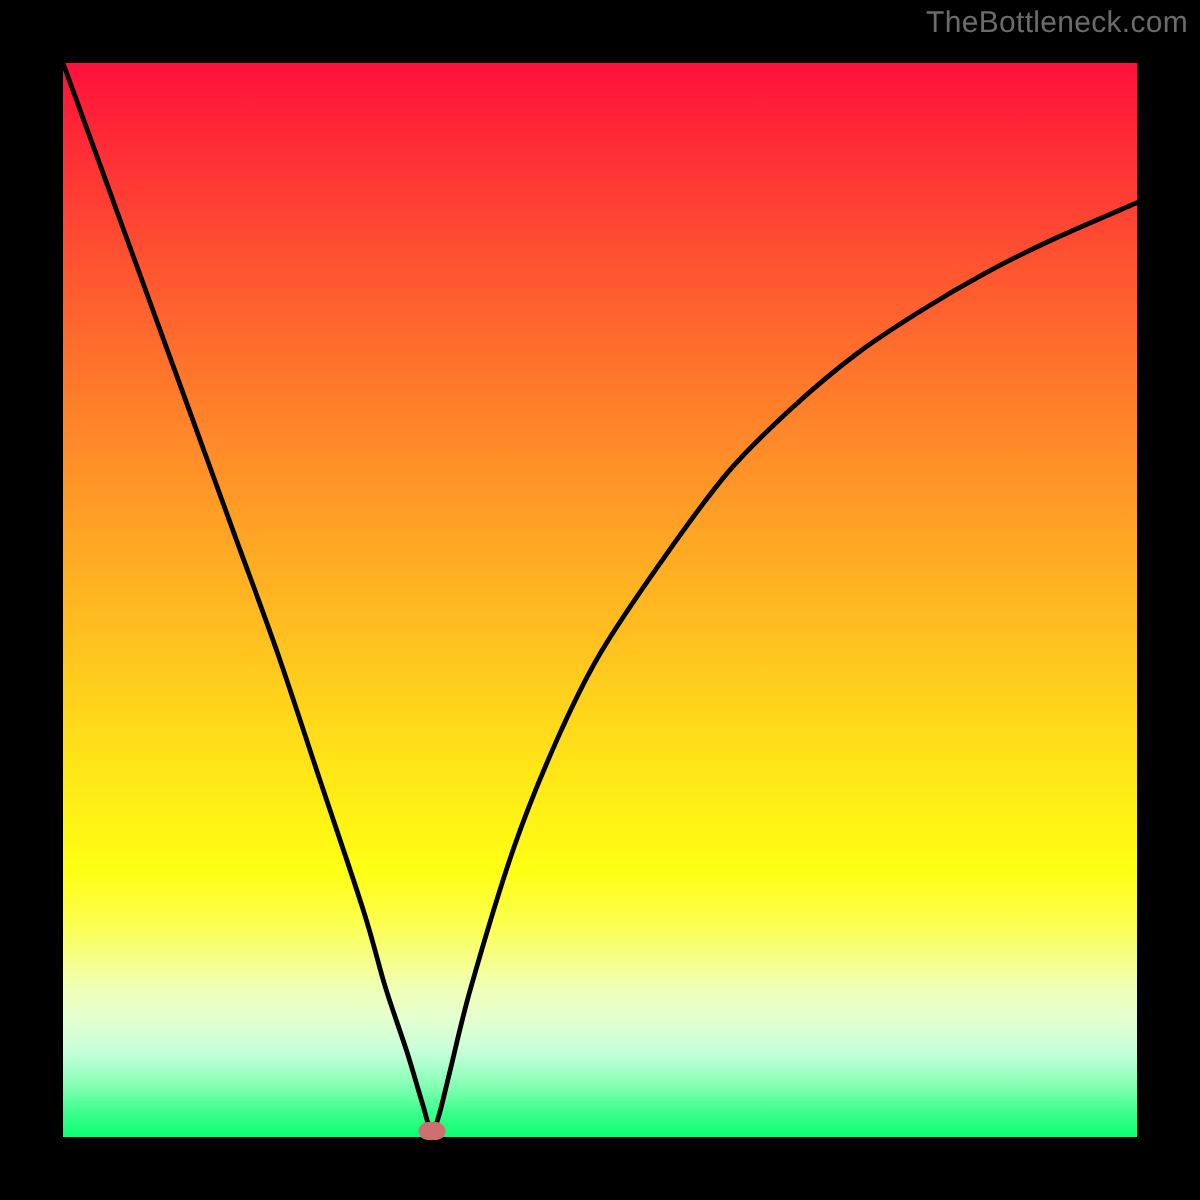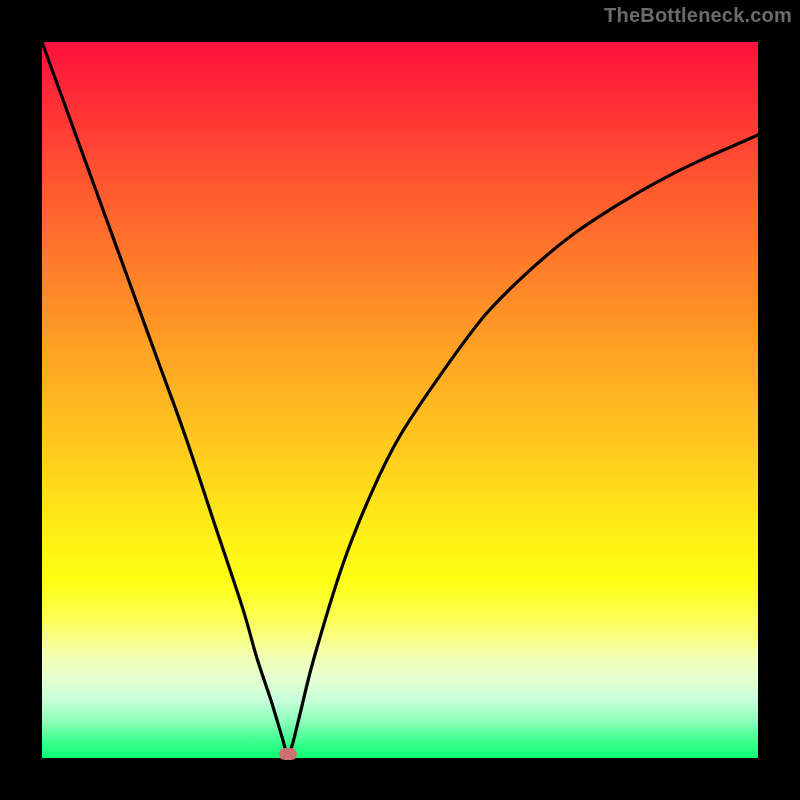--- a/index.html
+++ b/index.html
@@ -43,21 +43,21 @@
       #42ff90 97.5%,
       #0aff72 100%
     );
   }
   .watermark {
     position: absolute;
     top: 4px;
     right: 8px;
     color: #6b6b6b;
     font-size: 20px;
-    font-weight: 700;
+    font-weight: 400;
     letter-spacing: 0.2px;
     user-select: none;
   }
   svg.curve {
     position: absolute;
     left: 0;
     top: 0;
     width: 716px;
     height: 716px;
   }

